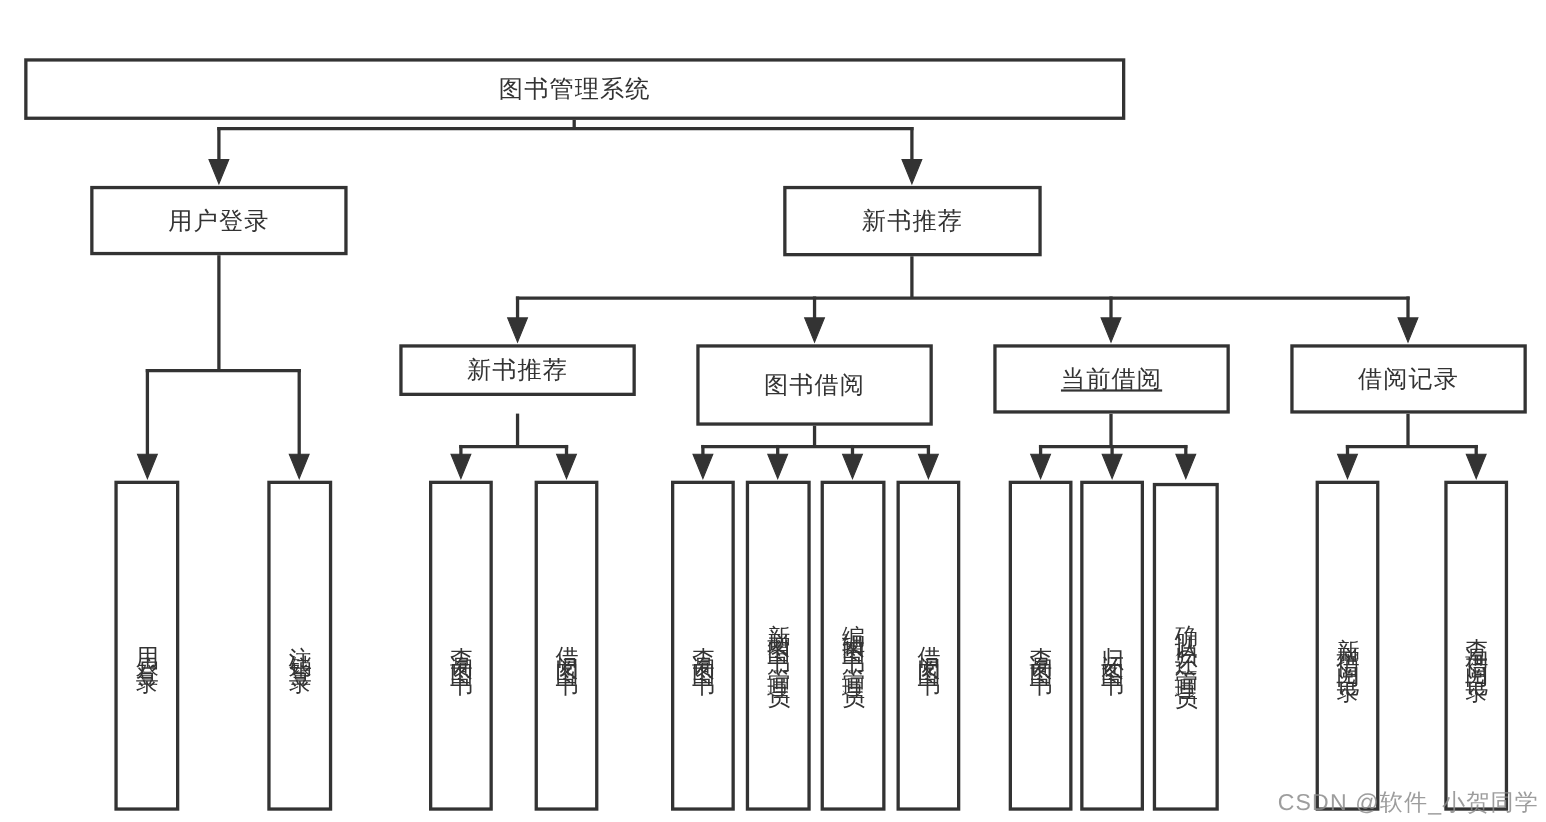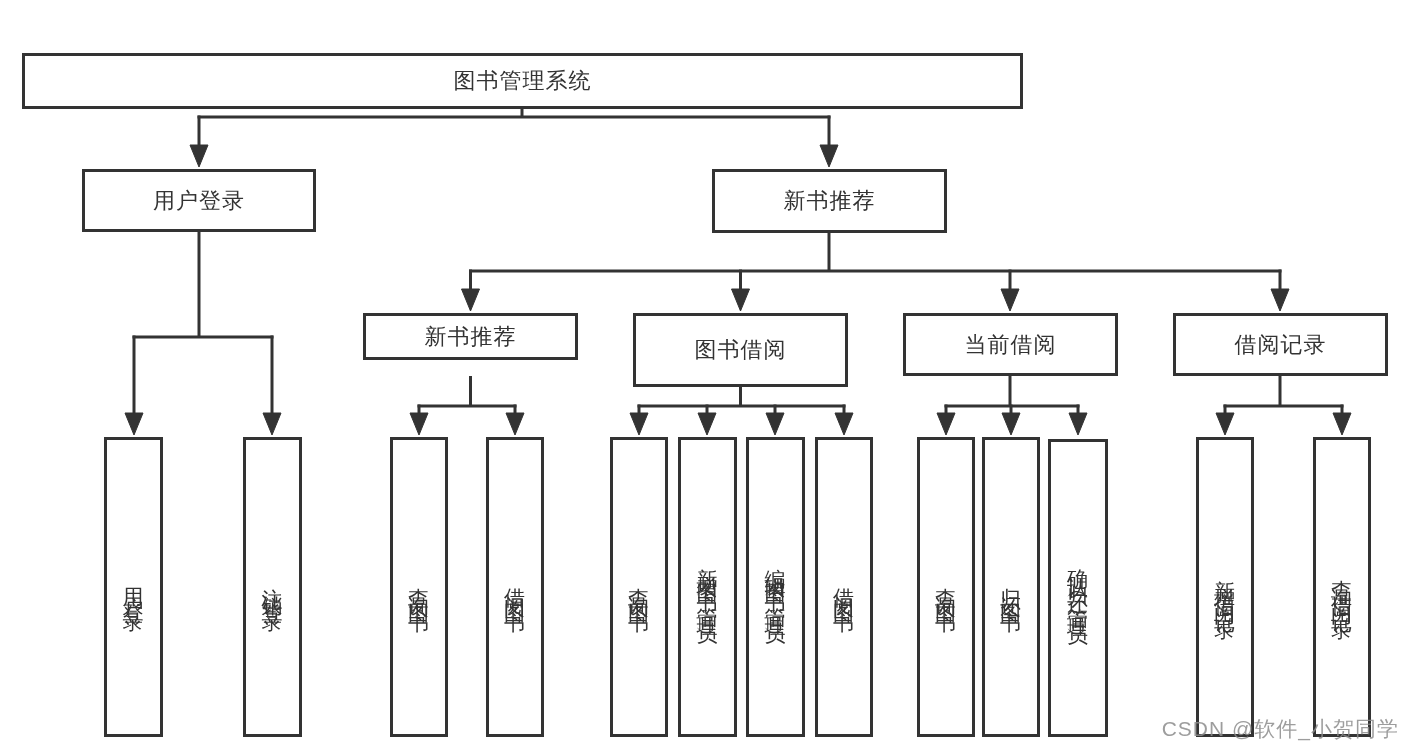--- a/index.html
+++ b/index.html
@@ -148,21 +148,21 @@
   <div class="node" style="left:712px; top:169px; width:235px; height:64px;">
     <span class="hlabel">新书推荐</span>
   </div>
 
   <div class="node" style="left:363px; top:313px; width:215px; height:47px;">
     <span class="hlabel">新书推荐</span>
   </div>
   <div class="node" style="left:633px; top:313px; width:215px; height:74px;">
     <span class="hlabel">图书借阅</span>
   </div>
-  <div class="node" style="left:903px; top:313px; width:215px; height:63px;">
+  <div class="node" style="left:903px; top:313px; width:215px; height:63px;text-decoration:underline;">
     <span class="hlabel">当前借阅</span>
   </div>
   <div class="node" style="left:1173px; top:313px; width:215px; height:63px;">
     <span class="hlabel">借阅记录</span>
   </div>
 
   <div class="node leaf" style="left:104px; top:437px; width:59px; height:300px;">
     <span class="vlabel">用户登录</span>
   </div>
   <div class="node leaf" style="left:243px; top:437px; width:59px; height:300px;">

